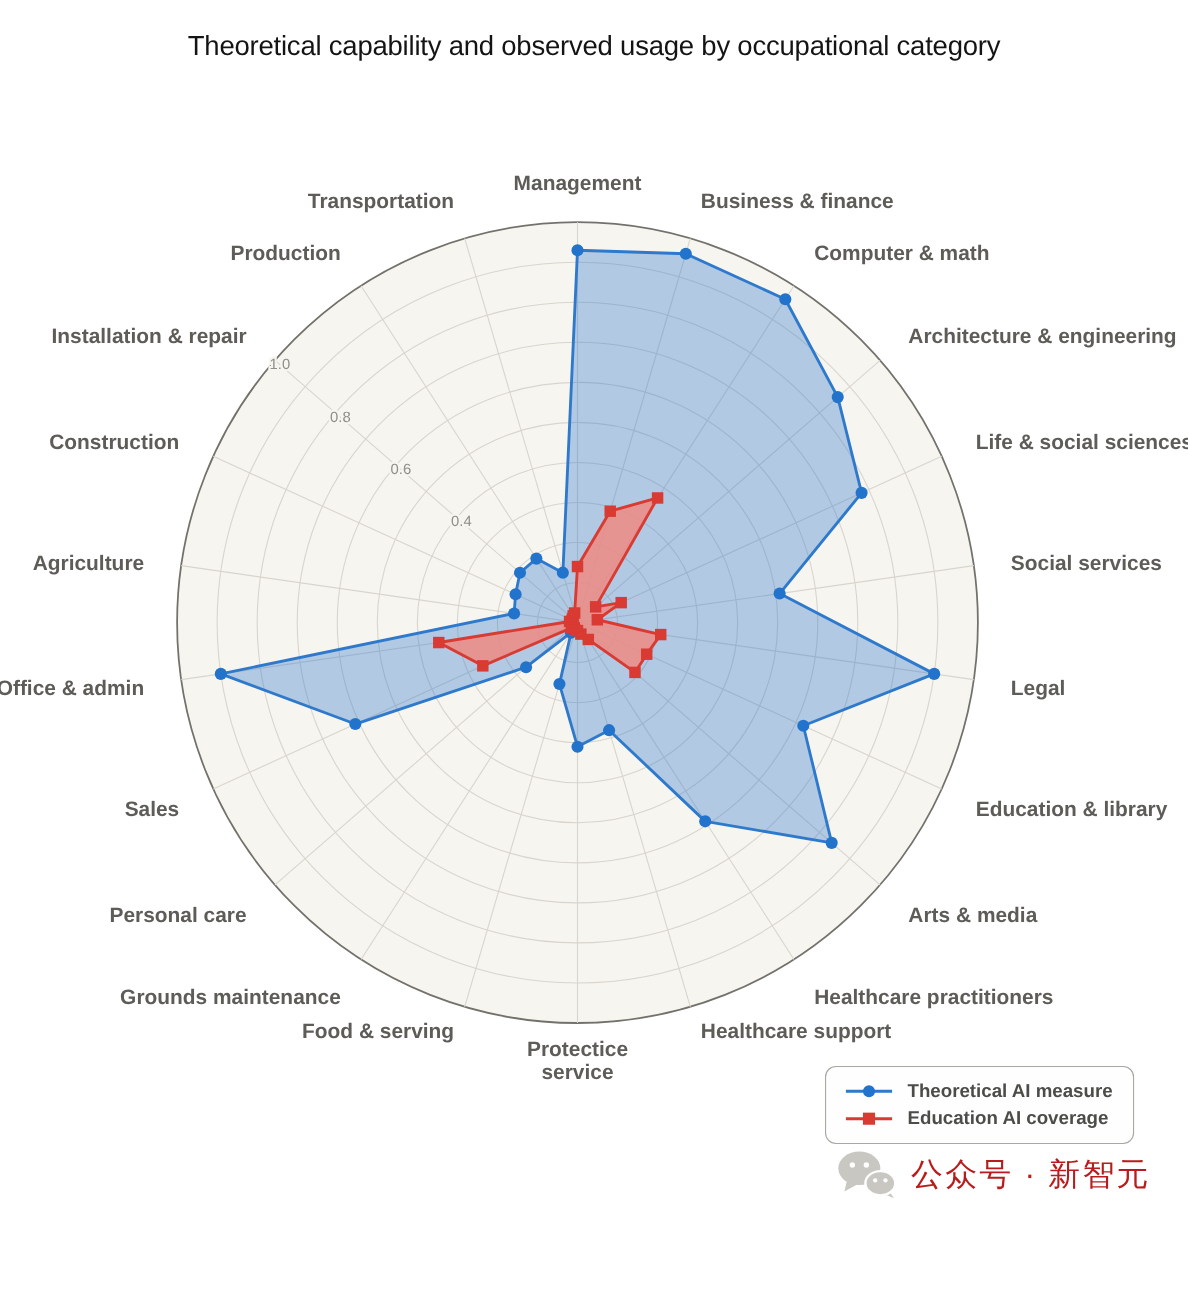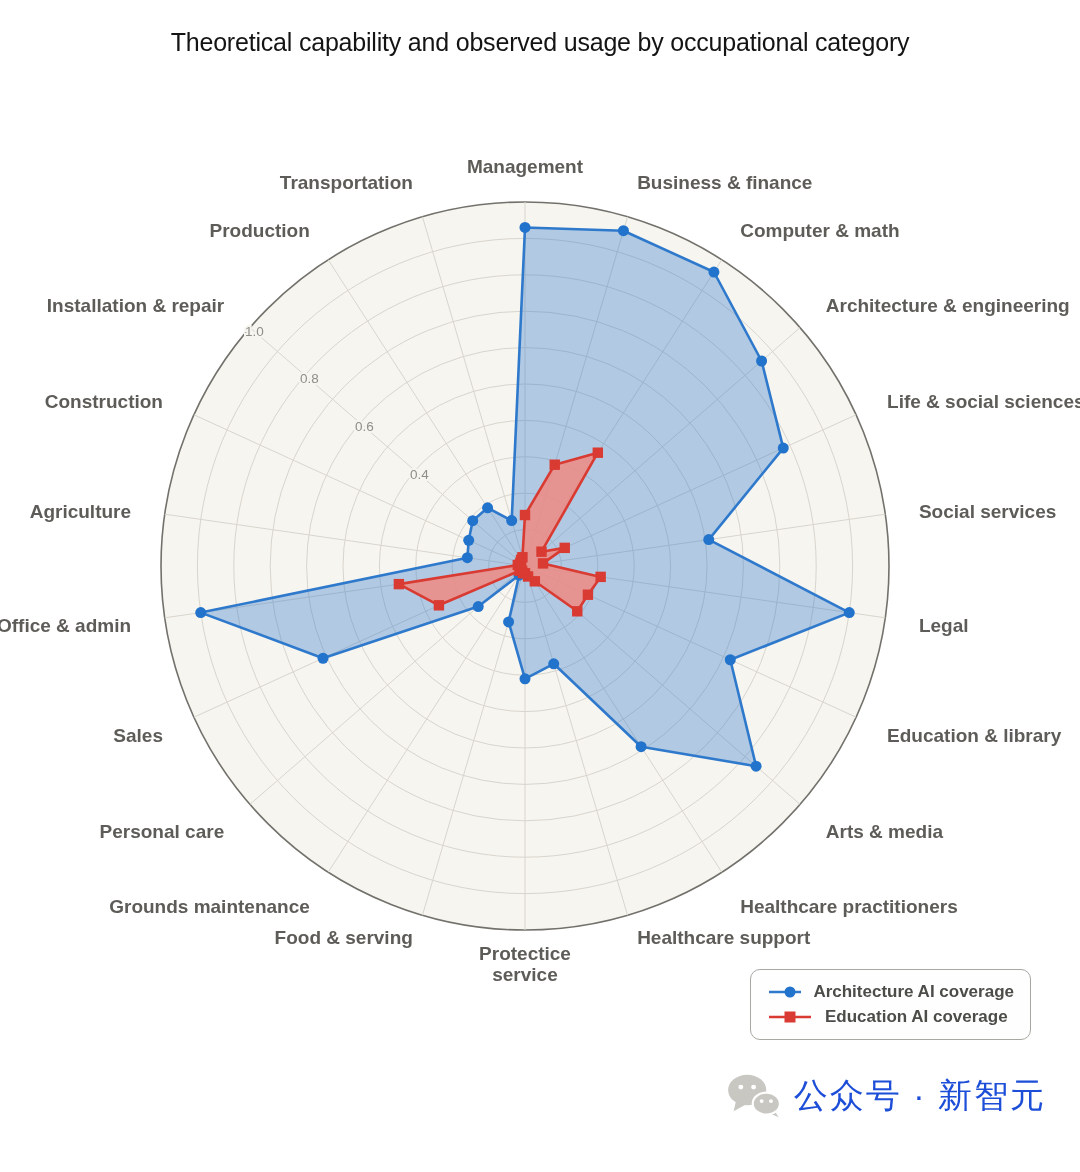--- a/index.html
+++ b/index.html
@@ -18,22 +18,22 @@
     position:absolute;left:750px;top:969px;width:281px;height:71px;box-sizing:border-box;
     border:1.5px solid #a8a7a2;border-radius:10px;background:#fefefe;
     display:flex;flex-direction:column;justify-content:center;gap:5px;padding:8px 16px;
   }
   .legend-row{display:flex;align-items:center;gap:12px;}
   .legend-label{font-size:17px;font-weight:600;color:#4c4c49;white-space:nowrap;}
   .caption{position:absolute;left:22px;top:1063px;width:690px;}
   .caption-heading{font-size:15.5px;font-weight:700;color:#0d0d0d;}
   .caption-body{margin-top:5px;font-size:15.5px;color:#3c3c3c;line-height:25px;white-space:pre-line;}
   .watermark{
-    position:absolute;right:34px;top:1072px;display:flex;align-items:center;gap:12px;
-    color:#1d4ed8;font-size:34px;letter-spacing:2px;
+    position:absolute;right:34px;top:1044px;display:flex;align-items:center;gap:12px;
+    color:#b91c1c;font-size:29px;letter-spacing:2px;
   }
 </style>
 </head>
 <body>
 
 <div class="page-title">Theoretical capability and observed usage by occupational category</div>
 
 <svg id="radar" width="1080" height="1172">
     <g>
       <circle cx="525" cy="566" r="364" fill="#f7f5ef"></circle>
@@ -151,21 +151,21 @@
       <text x="412.870442377111" y="189.28382460697205" text-anchor="end" class="cat-label"><tspan x="412.870442377111" dy="0">Transportation</tspan></text>
     </g>
   </svg>
 
 <div class="legend-box">
   <div class="legend-row">
     <svg width="46" height="16">
       <line x1="2" y1="8" x2="44" y2="8" stroke-width="2.6" stroke="#2e79cc"></line>
       <circle cx="23" cy="8" r="5.5" fill="#2273cb"></circle>
     </svg>
-    <span class="legend-label">Architecture AI coverage</span>
+    <span class="legend-label">Theoretical AI measure</span>
   </div>
   <div class="legend-row">
     <svg width="46" height="16">
       <line x1="2" y1="8" x2="44" y2="8" stroke-width="2.6" stroke="#d93a32"></line>
       <rect x="17.5" y="2.5" width="11" height="11" fill="#d93a32"></rect>
     </svg>
     <span class="legend-label">Education AI coverage</span>
   </div>
 </div>
 

